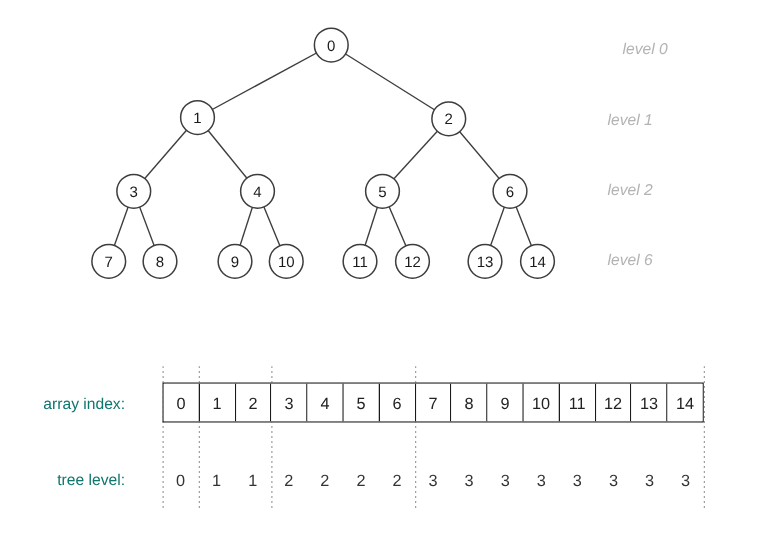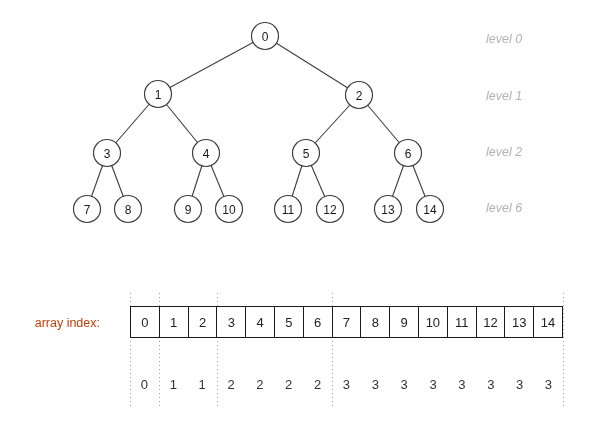--- a/index.html
+++ b/index.html
@@ -29,21 +29,21 @@
       to bottom, #a0a0a0 0px, #a0a0a0 1.2px, transparent 1.2px, transparent 4px);
   }
   .row-label {
     position: absolute;
     left: 0;
     width: 100px;
     height: 16px;
     line-height: 16px;
     text-align: right;
     font-size: 12.5px;
-    color: #c2410c;
+    color: #0f766e;
   }
   #array-row {
     position: absolute;
     display: flex;
     background: #ffffff;
     border: 1px solid #1a1a1a;
     box-sizing: border-box;
   }
   .array-cell {
     flex: 1 1 0;
@@ -114,21 +114,21 @@
       <text x="288" y="213.5" text-anchor="middle" font-size="12" font-family="&quot;Liberation Sans&quot;, sans-serif" fill="#1a1a1a">11</text>
       <circle cx="330" cy="209" r="13.5" fill="#ffffff" stroke="#3d3d3d" stroke-width="1.2"></circle>
       <text x="330" y="213.5" text-anchor="middle" font-size="12" font-family="&quot;Liberation Sans&quot;, sans-serif" fill="#1a1a1a">12</text>
       <circle cx="388" cy="209" r="13.5" fill="#ffffff" stroke="#3d3d3d" stroke-width="1.2"></circle>
       <text x="388" y="213.5" text-anchor="middle" font-size="12" font-family="&quot;Liberation Sans&quot;, sans-serif" fill="#1a1a1a">13</text>
       <circle cx="430" cy="209" r="13.5" fill="#ffffff" stroke="#3d3d3d" stroke-width="1.2"></circle>
       <text x="430" y="213.5" text-anchor="middle" font-size="12" font-family="&quot;Liberation Sans&quot;, sans-serif" fill="#1a1a1a">14</text>
     </svg>
 
   <div id="level-labels">
-      <div class="level-label" style="top: 31px;">level 0</div>
+      <div class="level-label" style="top: 31px; margin-left: 12px;">level 0</div>
       <div class="level-label" style="top: 88px; font-style: italic;">level 1</div>
       <div class="level-label" style="top: 144px;">level 2</div>
       <div class="level-label" style="top: 200px;">level 6</div>
     </div>
   <div id="dotted-lines">
       <div class="dotted-line" style="left: 130px; top: 293px; height: 114px;"></div>
       <div class="dotted-line" style="left: 158.87px; top: 293px; height: 114px;"></div>
       <div class="dotted-line" style="left: 216.61px; top: 293px; height: 114px;"></div>
       <div class="dotted-line" style="left: 332.09px; top: 293px; height: 114px;"></div>
       <div class="dotted-line" style="left: 563.05px; top: 293px; height: 114px;"></div>
@@ -146,20 +146,21 @@
       <div class="array-cell">7</div>
       <div class="array-cell">8</div>
       <div class="array-cell">9</div>
       <div class="array-cell">10</div>
       <div class="array-cell">11</div>
       <div class="array-cell">12</div>
       <div class="array-cell">13</div>
       <div class="array-cell">14</div>
     </div>
 
+  <div class="row-label" id="tree-level-label" style="top:376px;">tree level:</div>
   <div id="tree-level-row" style="left:130px; top:376px; width:433px; height:16px;">
       <div class="tree-level-cell">0</div>
       <div class="tree-level-cell">1</div>
       <div class="tree-level-cell">1</div>
       <div class="tree-level-cell">2</div>
       <div class="tree-level-cell">2</div>
       <div class="tree-level-cell">2</div>
       <div class="tree-level-cell">2</div>
       <div class="tree-level-cell">3</div>
       <div class="tree-level-cell">3</div>

